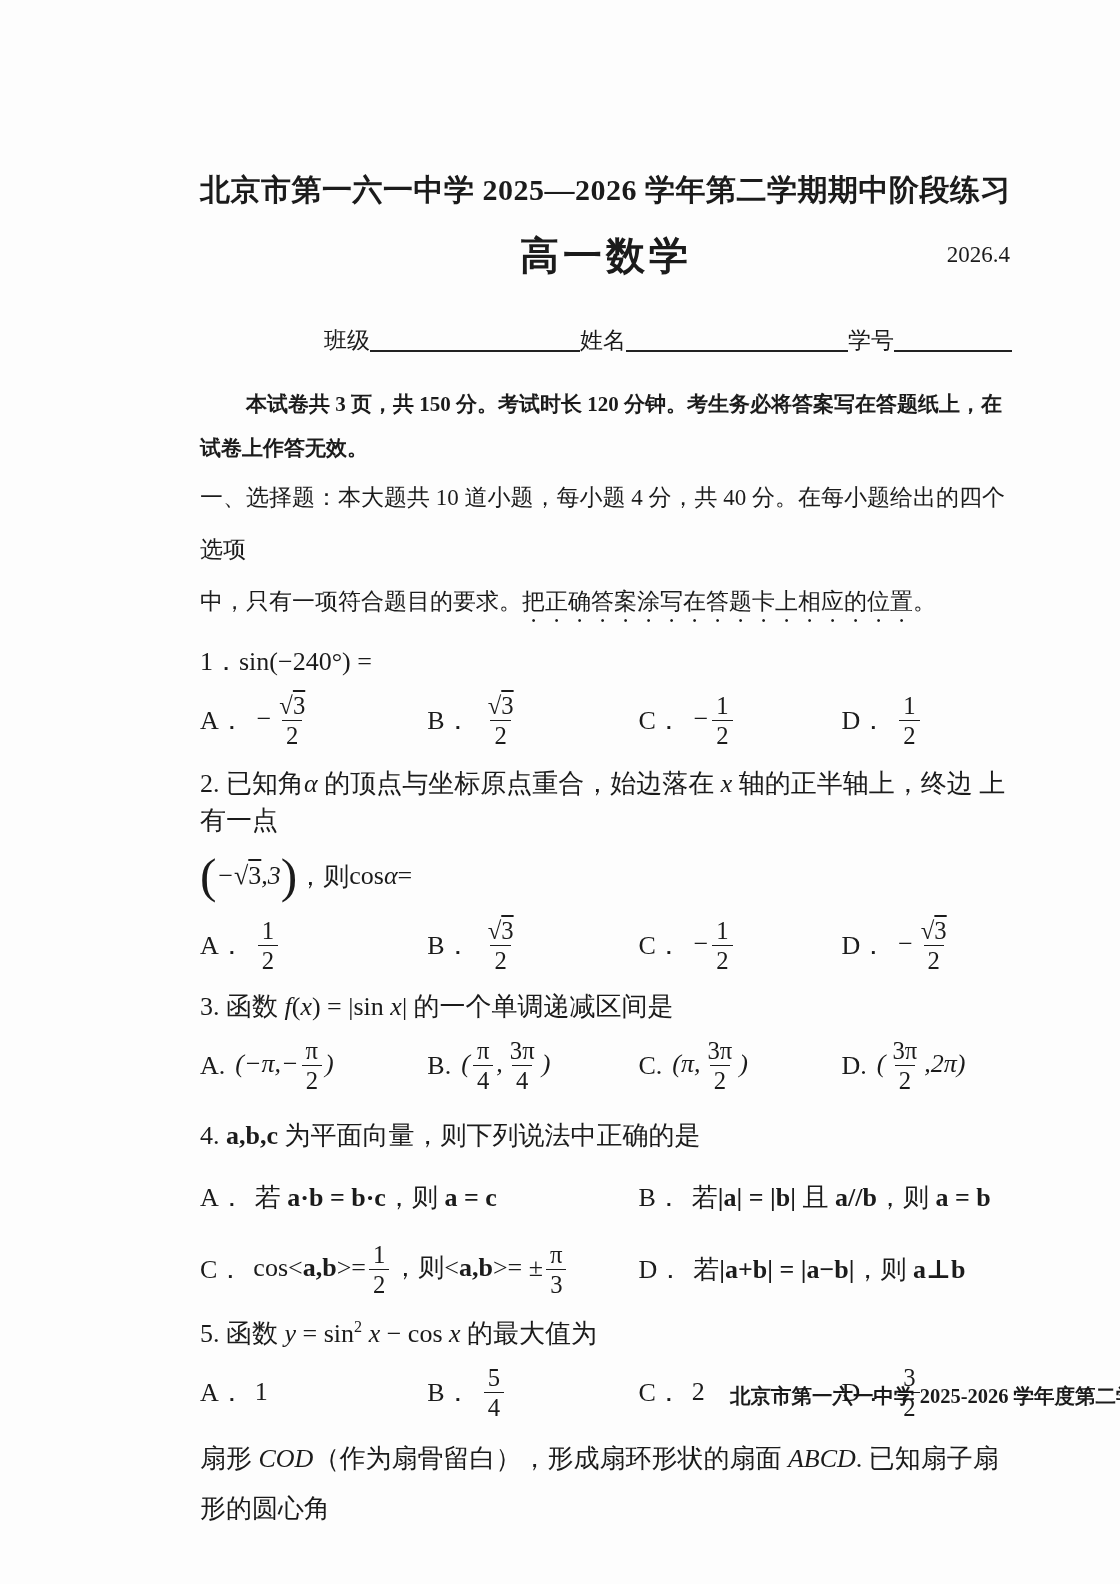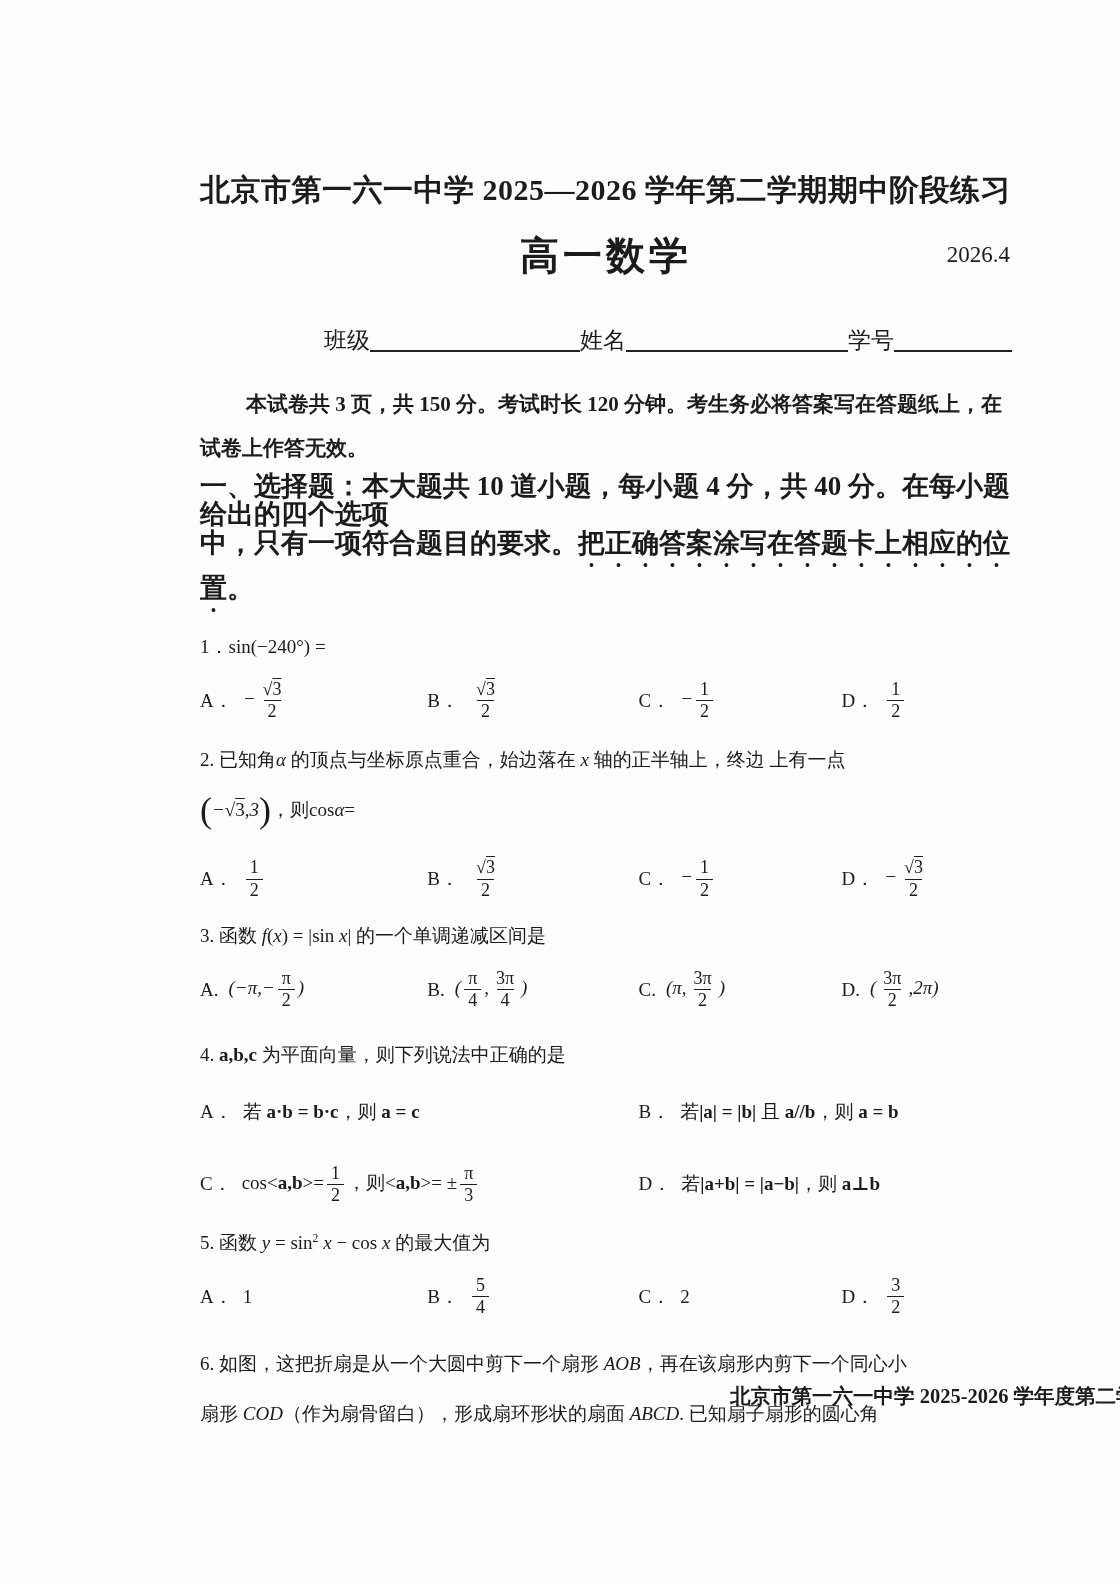--- a/index.html
+++ b/index.html
@@ -19,28 +19,28 @@
   .date{position:absolute;right:2px;top:16px;font-size:23px;}
 
   
   .fields{margin-top:46px;padding-left:124px;font-size:23px;line-height:34px;}
   .blank{display:inline-block;border-bottom:2px solid #222;height:1.05em;vertical-align:-4px;}
   .b1{width:210px}.b2{width:222px}.b3{width:118px}
 
   
   .notice{margin-top:24px;font-size:21px;font-weight:bold;line-height:44px;}
   .indent{padding-left:46px;}
-  .sect{margin-top:2px;font-size:27px;font-weight:bold;line-height:28px;}
+  .sect{margin-top:2px;font-size:23px;font-weight:normal;line-height:52px;}
   .emph{
     -webkit-text-emphasis:filled dot #1b1b1b;-webkit-text-emphasis-position:under right;
     text-emphasis:filled dot #1b1b1b;text-emphasis-position:under right;
   }
 
   
-  .q{font-size:19px;}
+  .q{font-size:26px;}
   .qstem{line-height:1.4;}.m-t20{margin-top:20px}.m-t16{margin-top:16px}
   .m-t14{margin-top:14px}.m-t12{margin-top:12px}.m-t10{margin-top:10px}.m-t8{margin-top:8px}
   .opts4{display:grid;grid-template-columns:28% 26% 25% 21%;align-items:center;min-height:64px;}
   .opts2{display:grid;grid-template-columns:54% 46%;align-items:center;min-height:60px;}
   .opt{display:flex;align-items:center;}
   .olb{margin-right:10px;flex:0 0 auto;}
 
   
   .ct{font-family:"Liberation Serif","DejaVu Serif",serif;}
   .mr{font-family:"Liberation Serif","DejaVu Serif",serif;}
@@ -244,19 +244,18 @@
     <div class="opt">
         <span class="olb">D．</span>
         <span class="oseg"><span class="frac">
             <span class="fn">3</span>
             <span class="fd">2</span>
           </span></span>
       </div>
   </div>
 
   <div class="q q6p m-t10">
-    <div><span class="ct">6. 如图，这把折扇是从一个大圆中剪下一个扇形 </span><span class="mi">AOB</span><span class="ct">，再在该扇形内剪下一个同心小</span></div>
     <div><span class="ct">扇形 </span><span class="mi">COD</span><span class="ct">（作为扇骨留白），形成扇环形状的扇面 </span><span class="mi">ABCD</span><span class="ct">. 已知扇子扇形的圆心角</span></div>
   </div>
 
 </div>
 
 <div class="footer">北京市第一六一中学 2025-2026 学年度第二学期</div>
 
 </body></html>

